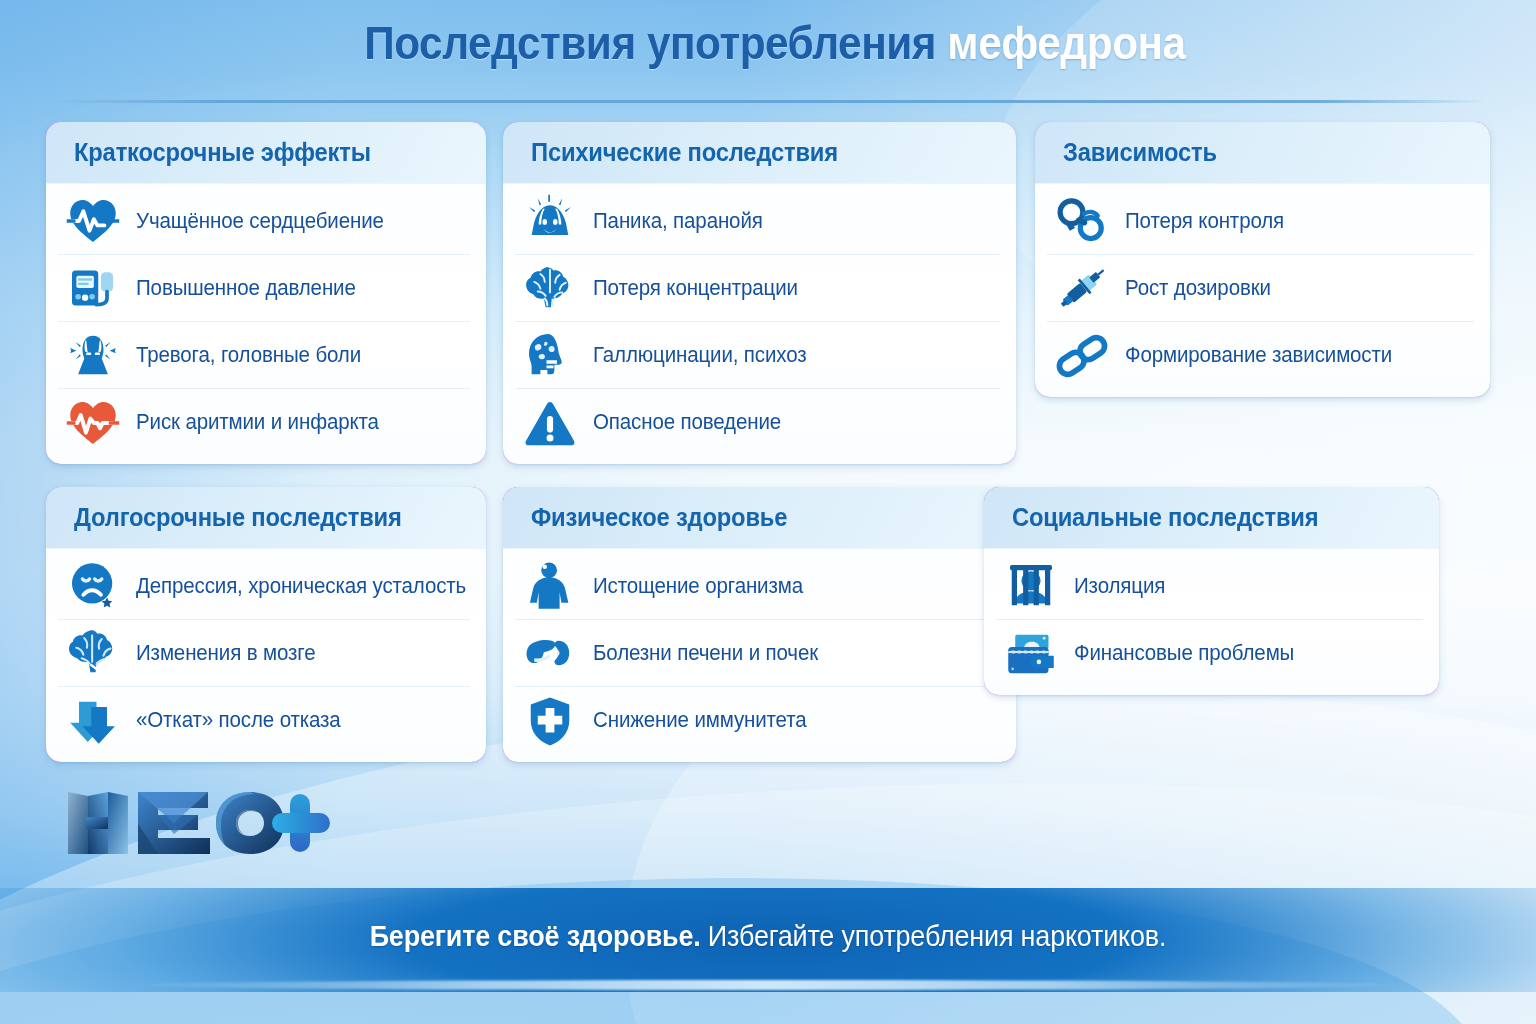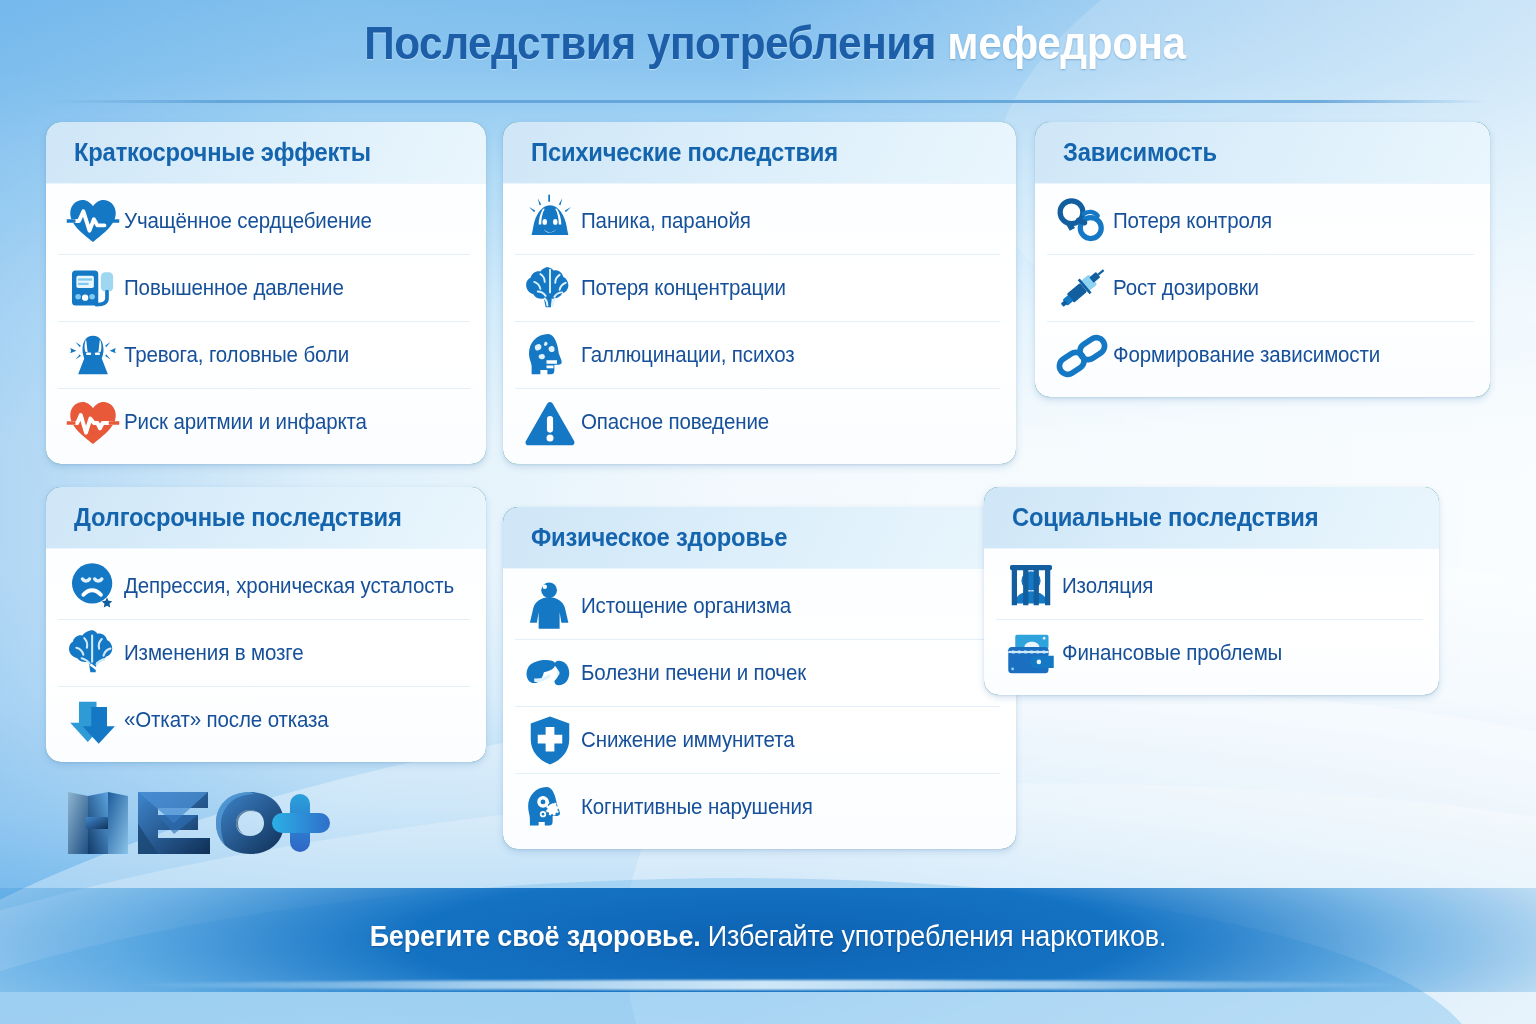--- a/index.html
+++ b/index.html
@@ -66,21 +66,21 @@
       rgba(140,195,235,0) 0%,
       rgba(92,160,214,.85) 12%,
       rgba(92,160,214,.85) 88%,
       rgba(140,195,235,0) 100%);
   }
 
   
   #grid{position:absolute;left:0;top:122px;width:1536px;z-index:2;}
   .card{
     position:absolute;
-    background:#0f766e;
+    background:#d946ef;
     border-radius:15px;
     box-shadow:0 3px 7px rgba(60,120,175,.20),0 1px 2px rgba(60,120,175,.14);
     overflow:hidden;
   }
   .card-head{
     height:62px;
     display:flex;align-items:center;
     padding:0 0 0 28px;
     background:linear-gradient(118deg,#cfe6f7 0%,#dbeefa 45%,#eaf6fd 100%);
     border-bottom:1px solid #ecf5fb;
@@ -88,21 +88,21 @@
   .card-head h2{
     font-size:25px;font-weight:700;color:#1464ae;
     letter-spacing:-.2px;white-space:nowrap;
     transform:scaleX(.95);transform-origin:left center;
   }
   .card-body{
     background:linear-gradient(to bottom,#fdfeff 0%,#ffffff 55%,#fbfdff 100%);
     padding:4px 16px 8px 12px;
   }
   .item{
-    display:flex;align-items:center;gap:0;
+    display:flex;align-items:center;gap:12px;
     padding:0 4px;
     border-bottom:1px solid #e3eff9;
   }
   .item:last-child{border-bottom:none;}
   .item .ico{
     width:62px;height:62px;flex:0 0 62px;
     display:flex;align-items:center;justify-content:center;
   }
   .item .ico svg{width:56px;height:56px;display:block;}
   .item .lbl{
@@ -363,21 +363,21 @@
               <path fill="#2e9ad6" d="M6 10h20v24h10L16 56 -4 34H6z" transform="translate(10,0)"></path>
               <path fill="#1478c4" d="M30 16h18v22h9L38.5 58 20 38h10z"></path>
             </svg>
         </span>
         <span class="lbl">«Откат» после отказа</span>
       </div>
 
     </div>
   </div>
 
-  <div class="card" style="left:503px;top:385px;width:513px;">
+  <div class="card" style="left:503px;top:365px;width:513px;">
     <div class="card-head">
       <h2>Физическое здоровье</h2>
     </div>
     <div class="card-body">
 
       <div class="item" style="height:67px">
         <span class="ico">
           <svg viewBox="0 0 64 64">
               <circle cx="31" cy="14" r="9" fill="#1478c4"></circle>
               <circle cx="26" cy="10" r="2.6" fill="#fff"></circle>
@@ -403,38 +403,20 @@
       <div class="item" style="height:67px">
         <span class="ico">
           <svg viewBox="0 0 64 64">
               <path fill="#1478c4" d="M32 5l22 8v18c0 15-10 24-22 29C20 55 10 46 10 31V13z"></path>
               <path fill="#fff" d="M27 17h10v9h9v10h-9v9H27v-9h-9V26h9z"></path>
             </svg>
         </span>
         <span class="lbl">Снижение иммунитета</span>
       </div>
 
-      <div class="item" style="height:67px">
-        <span class="ico">
-          <svg viewBox="0 0 64 64">
-              <path fill="#1478c4" d="M28 8C16 8 7 18 7 30c0 6 2 10 2 14v8h10v-4h7v4h5c3 0 4-2 4-5v-6h5c3 0 4-2 3-5l-3-8C38 17 35 8 28 8z"></path>
-              <g fill="#fff">
-                <path d="M20 20l2.4.6.9-2.3 3.5 1.5-.9 2.3 1.8 1.8 2.3-.9 1.5 3.5-2.3.9.6 2.4-3.8.6-.6-2.4-2.4.6-.6-3.8 2.4-.6-.6-2.4z"></path>
-                <circle cx="24" cy="25" r="6.6"></circle>
-                <circle cx="24" cy="25" r="2.8" fill="#1478c4"></circle>
-                <circle cx="35" cy="33" r="5.2"></circle>
-                <circle cx="35" cy="33" r="2.1" fill="#1478c4"></circle>
-                <path d="M35 26.5l1.6.4 1-1.3 2.2 1.5-.9 1.4 1 1.7 1.7-.3.7 2.6-1.7.5v1.9l1.6.6-1.1 2.4-1.6-.7-1.4 1.3.4 1.6-2.6.7-.6-1.6h-1.9l-.6 1.5-2.4-1.1.7-1.6-1.3-1.4-1.6.4-.7-2.6 1.6-.6v-1.9l-1.5-.6 1.1-2.4 1.6.7 1.4-1.3z"></path>
-                <circle cx="24" cy="39" r="3.6"></circle>
-                <circle cx="24" cy="39" r="1.5" fill="#1478c4"></circle>
-              </g>
-            </svg>
-        </span>
-        <span class="lbl">Когнитивные нарушения</span>
-      </div>
 
     </div>
   </div>
 
   <div class="card" style="left:984px;top:365px;width:455px;">
     <div class="card-head">
       <h2>Социальные последствия</h2>
     </div>
     <div class="card-body">
 

